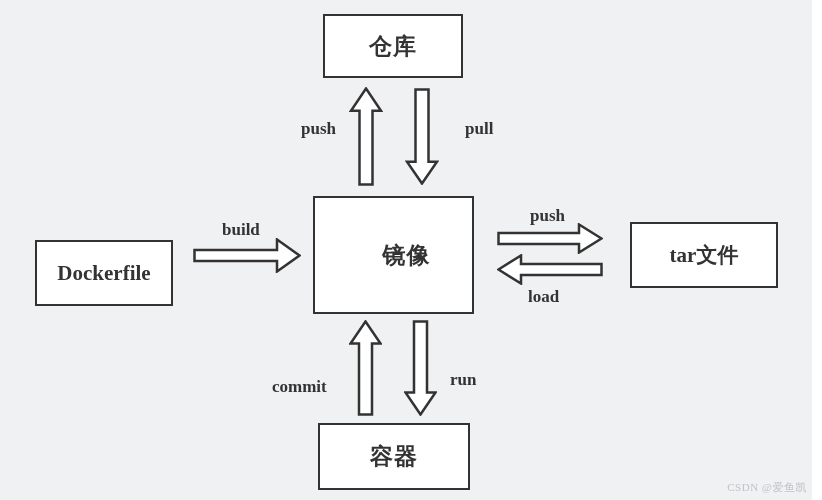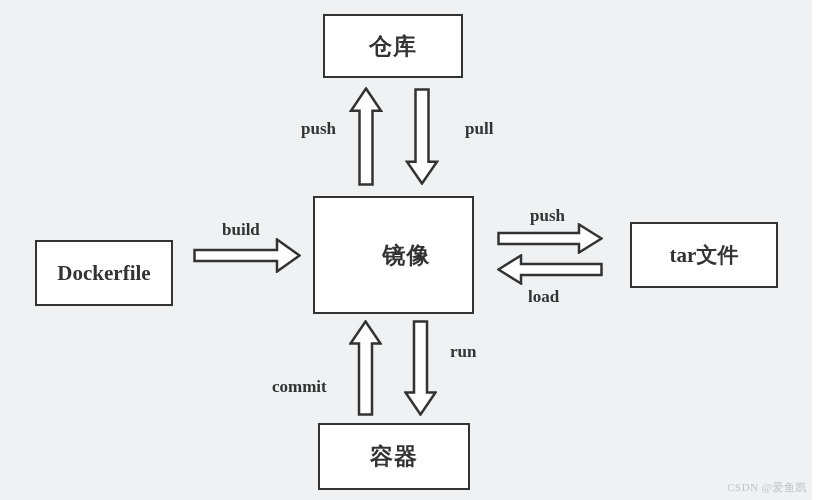--- a/index.html
+++ b/index.html
@@ -113,17 +113,17 @@
     <svg viewBox="0 0 33 96" preserveAspectRatio="none">
       <polygon points="16.5,1.5 31.5,23.5 23,23.5 23,94.5 10,94.5 10,23.5 1.5,23.5"></polygon>
     </svg>
   </div>
   <div class="arrow" style="left:404px; top:320px; width:33px; height:96px;">
     <svg viewBox="0 0 33 96" preserveAspectRatio="none">
       <polygon points="16.5,94.5 1.5,72.5 10,72.5 10,1.5 23,1.5 23,72.5 31.5,72.5"></polygon>
     </svg>
   </div>
   <div class="edge-label" style="left:272px; top:363px;margin-top:14px;">commit</div>
-  <div class="edge-label" style="left:450px; top:342px;">run</div>
+  <div class="edge-label" style="left:450px; top:370px;">run</div>
 
   <div class="watermark">CSDN @爱鱼凯</div>
 
 </div>
 
 </body></html>

